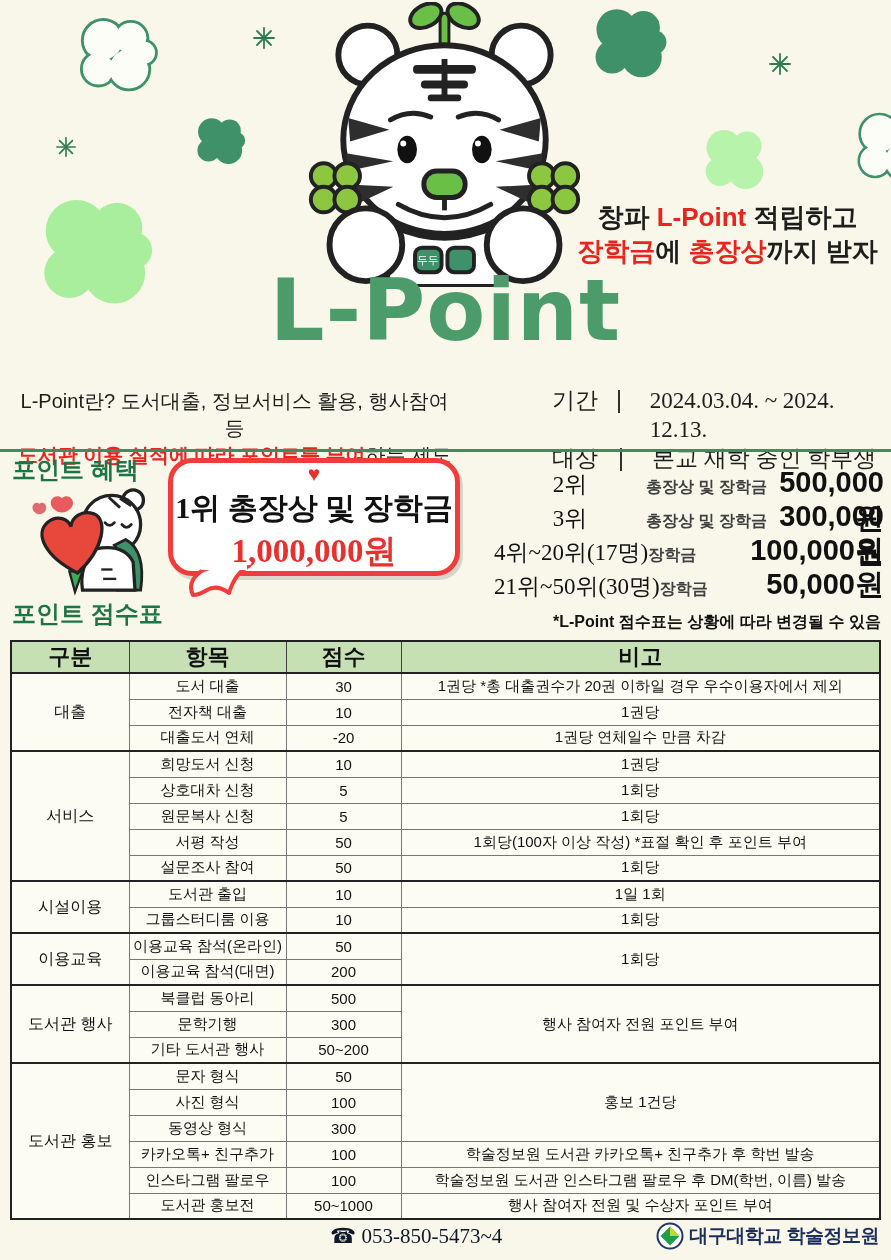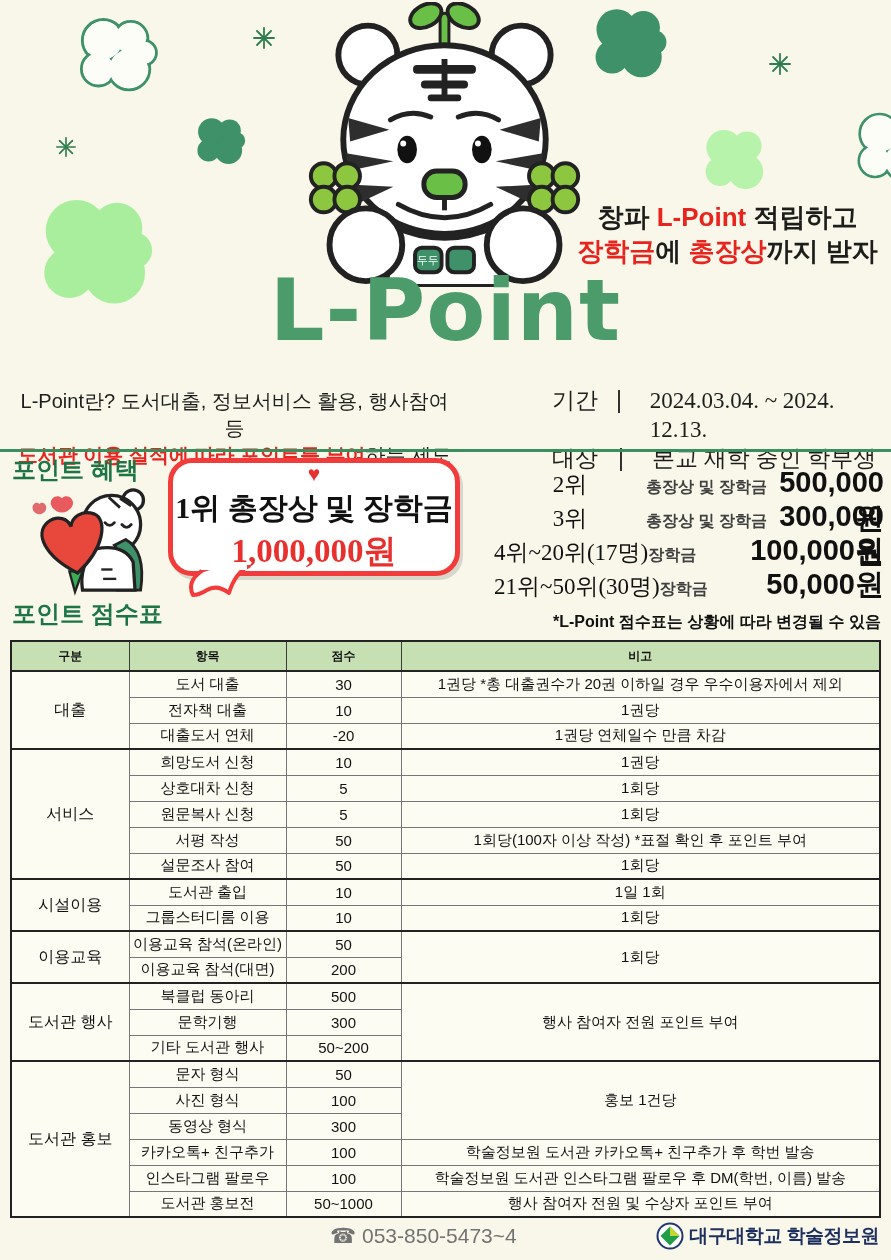--- a/index.html
+++ b/index.html
@@ -42,30 +42,30 @@
   .prize-row { display: flex; align-items: baseline; height: 34px; }
   .prize-rank { min-width: 152px; text-align: center; font-size: 23px;
                 font-family: "Liberation Serif", serif; color: #111; margin-top: 13px; }
   .prize-desc { font-size: 16px; font-weight: 700; color: #404040; }
   .prize-amount { flex: 1; text-align: right; font-size: 29px; font-weight: 800; color: #111; }
 
   
   .table-note { position: absolute; right: 10px; top: 612px; font-size: 16px; font-weight: 600; color: #111; }
   .score-table { position: absolute; left: 10px; top: 640px; width: 871px;
                  border-collapse: collapse; table-layout: fixed; background: #fdfcf3; }
-  .score-table th { background: #c6e0b4; border: 1px solid #3c3c3c; font-size: 12px; font-weight: 700;
+  .score-table th { background: #c6e0b4; border: 1px solid #3c3c3c; font-size: 22px; font-weight: 700;
                     height: 30px; color: #111; border-bottom: 2px solid #222; }
   .score-table td { border: 1px solid #777; font-size: 15px; color: #111; text-align: center;
                     height: 26px; padding: 0 3px; white-space: nowrap; overflow: hidden; }
   .score-table { border: 2px solid #222; }
   .score-table tr.group-start td { border-top: 2px solid #222; }
   .score-table td.cat { font-size: 16px; }
 
   
-  .footer-phone { position: absolute; left: 330px; top: 1224px; font-size: 21px; color: #737373; }
+  .footer-phone { position: absolute; left: 330px; top: 1224px; font-size: 21px; color: #0f172a; font-family: Liberation Serif, serif; }
   .footer-logo { position: absolute; right: 12px; top: 1222px; display: flex; align-items: center; gap: 5px; }
   .footer-org { font-size: 19px; font-weight: 800; color: #1d2f5e; letter-spacing: -0.5px; }
 </style>
 </head>
 <body>
 
 <div class="poster">
 
   <svg class="abs" style="left:70px;top:10px" width="95" height="95" viewBox="0 0 100 100">
     <g stroke="#3e9169" stroke-width="3" fill="#fdfdf8">

